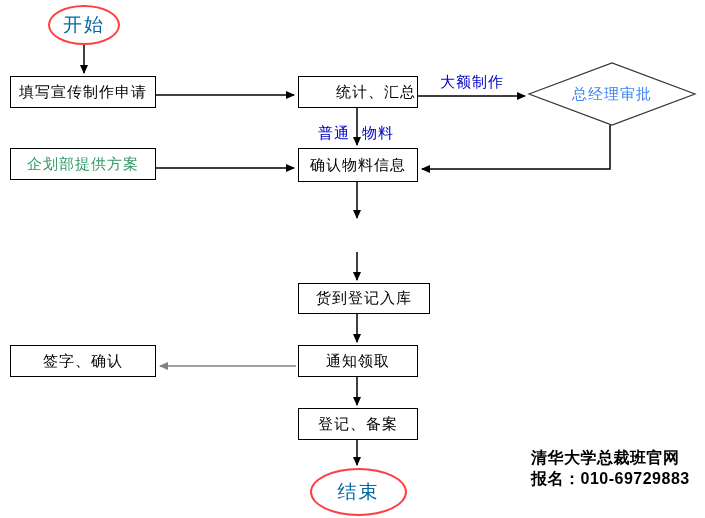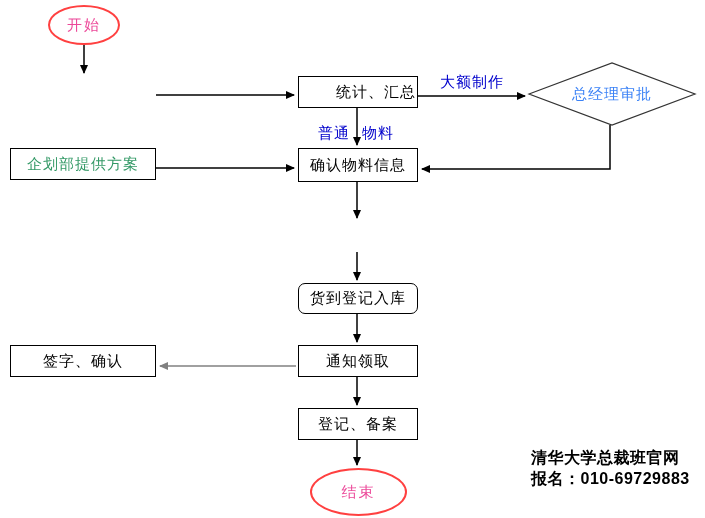--- a/index.html
+++ b/index.html
@@ -4,21 +4,21 @@
 <style>
   html,body{margin:0;padding:0;background:#fff;}
   body{font-family:"Liberation Sans","DejaVu Sans",sans-serif;}
   .canvas{position:relative;width:705px;height:518px;background:#ffffff;overflow:hidden;}
   .wires{position:absolute;left:0;top:0;width:705px;height:518px;}
   .node{position:absolute;display:flex;align-items:center;justify-content:center;
         background:#fff;border:1px solid #000;box-sizing:border-box;
         font-size:15px;color:#000;letter-spacing:1px;white-space:nowrap;}
   .oval{position:absolute;display:flex;align-items:center;justify-content:center;
         background:#fff;border:2px solid #ff4040;border-radius:50%;
-        box-sizing:border-box;font-size:15px;color:#ec4899;letter-spacing:2px;}
+        box-sizing:border-box;font-size:19px;color:#0369a1;letter-spacing:2px;}
   .diamond-label{position:absolute;display:flex;align-items:center;justify-content:center;
         font-size:15px;color:#3b82f6;letter-spacing:1px;white-space:nowrap;}
   .edge-label{position:absolute;font-size:15px;color:#0000cc;letter-spacing:1px;white-space:nowrap;}
   .green-text{color:#339966;}
   .footer{position:absolute;left:500px;top:447px;color:#000;font-weight:bold;
           font-size:16px;line-height:21px;letter-spacing:0.5px;margin-left:31px;}
   .footer div{white-space:nowrap;}
 </style>
 </head>
 <body>
@@ -48,29 +48,30 @@
     <line x1="357" y1="377" x2="357" y2="405" stroke="#000" stroke-width="1.5" marker-end="url(#arrB)"></line>
     <line x1="357" y1="440" x2="357" y2="465" stroke="#000" stroke-width="1.5" marker-end="url(#arrB)"></line>
 
     <polygon points="529,94 612,63 695,94 612,125" fill="#ffffff" stroke="#333" stroke-width="1.2"></polygon>
   </svg>
 
   <div class="oval" style="left:48px;top:5px;width:72px;height:40px;">开始</div>
 
   <div class="oval" style="left:310px;top:468px;width:97px;height:48px;">结束</div>
 
+  <div class="node" style="left:10px;top:76px;width:146px;height:32px;">填写宣传制作申请</div>
 
   <div class="node" style="left:298px;top:76px;width:120px;height:32px;padding-left:36px;">统计、汇总</div>
 
   <div class="node green-text" style="left:10px;top:148px;width:146px;height:32px;">企划部提供方案</div>
 
   <div class="node" style="left:298px;top:148px;width:120px;height:34px;">确认物料信息</div>
 
 
-  <div class="node" style="left:298px;top:283px;width:120px;height:31px;border-radius:7px;">货到登记入库</div>
+  <div class="node" style="left:298px;top:283px;width:132px;height:31px;">货到登记入库</div>
 
   <div class="node" style="left:10px;top:345px;width:146px;height:32px;">签字、确认</div>
 
   <div class="node" style="left:298px;top:345px;width:120px;height:32px;">通知领取</div>
 
   <div class="node" style="left:298px;top:408px;width:120px;height:32px;">登记、备案</div>
 
   <div class="diamond-label" style="left:529px;top:63px;width:166px;height:62px;">总经理审批</div>
 
   <div class="edge-label" style="left:436px;top:73px;width:72px;text-align:center;">大额制作</div>

